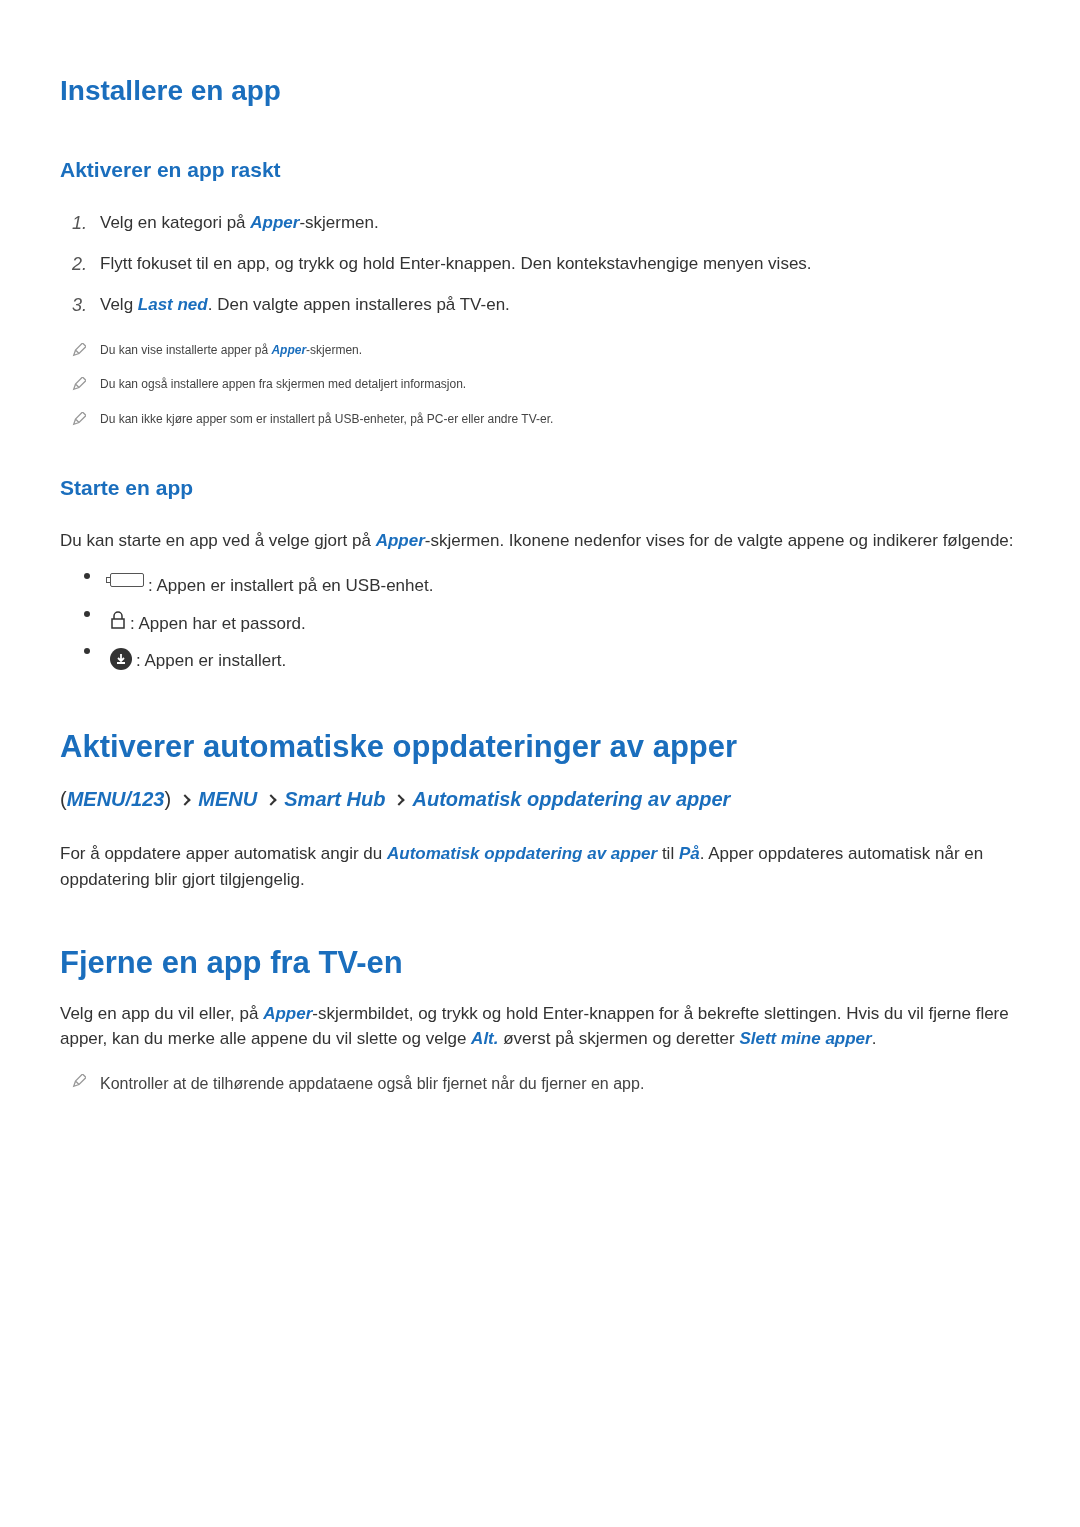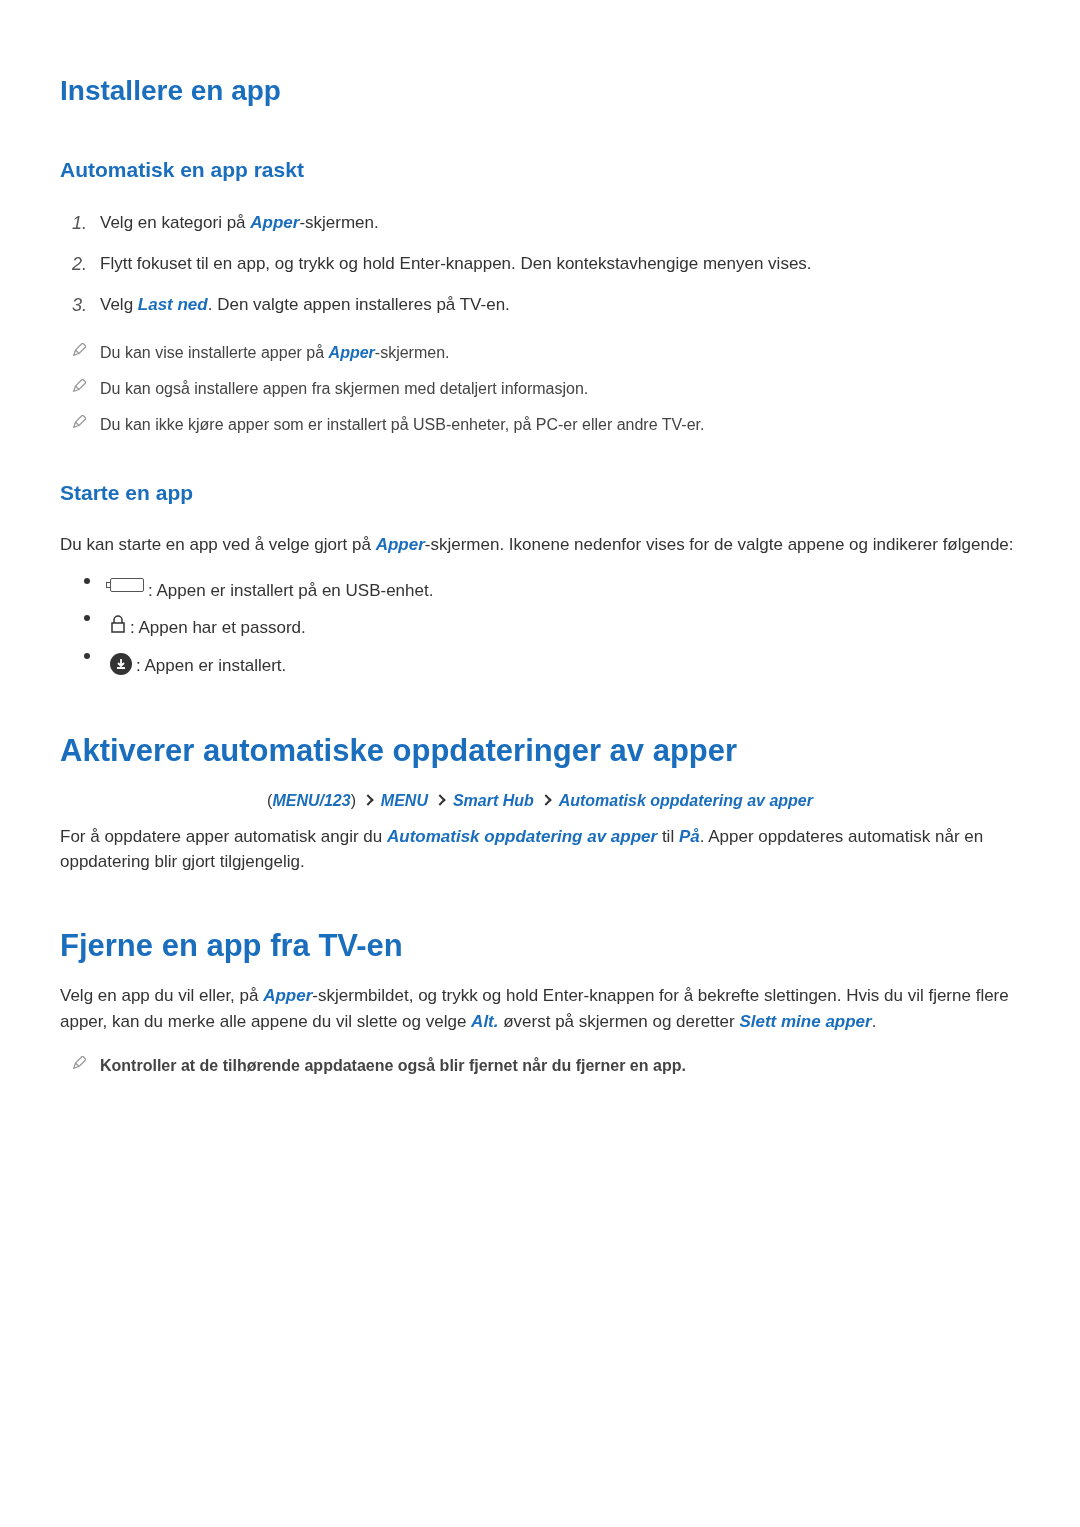--- a/index.html
+++ b/index.html
@@ -61,21 +61,21 @@
     }
     ul.notes {
       list-style: none;
       margin-left: 12px;
       margin-bottom: 40px;
     }
     ul.notes li {
       display: flex;
       align-items: flex-start;
       margin-bottom: 12px;
-      font-size: 16px;
+      font-size: 12px;
       color: #444;
     }
     .pencil-icon {
       width: 28px;
       flex-shrink: 0;
       color: #888;
       font-size: 15px;
     }
     .pencil-icon svg {
       width: 14px;
@@ -143,23 +143,22 @@
     }
     .download-circle svg {
       position: absolute;
       top: 50%;
       left: 50%;
       transform: translate(-50%, -50%);
       width: 14px;
       height: 14px;
     }
     .breadcrumb {
-      margin-bottom: 11px;
-      font-size: 16px;
-      text-align: center;
+      margin-bottom: 27px;
+      font-size: 20px;
     }
     .chevron {
       display: inline-block;
       width: 8px;
       height: 8px;
       border-top: 2px solid #333;
       border-right: 2px solid #333;
       transform: rotate(45deg);
       margin: 0 4px;
       vertical-align: middle;
@@ -171,29 +170,28 @@
     }
     .notes-single {
       list-style: none;
       margin-left: 12px;
     }
     .notes-single li {
       display: flex;
       align-items: flex-start;
       font-size: 16px;
       color: #444;
-      font-weight: bold;
     }
   </style>
 </head>
 <body>
 
 <h1>Installere en app</h1>
 
-<h2 class="section-title">Automatisk en app raskt</h2>
+<h2 class="section-title">Aktiverer en app raskt</h2>
 
 <ol class="numbered">
   <li>
     <span class="num">1.</span>
     <span class="li-body">
       <span>Velg en kategori på </span><span class="emphasis">Apper</span><span>-skjermen.</span>
     </span>
   </li>
   <li>
     <span class="num">2.</span>

